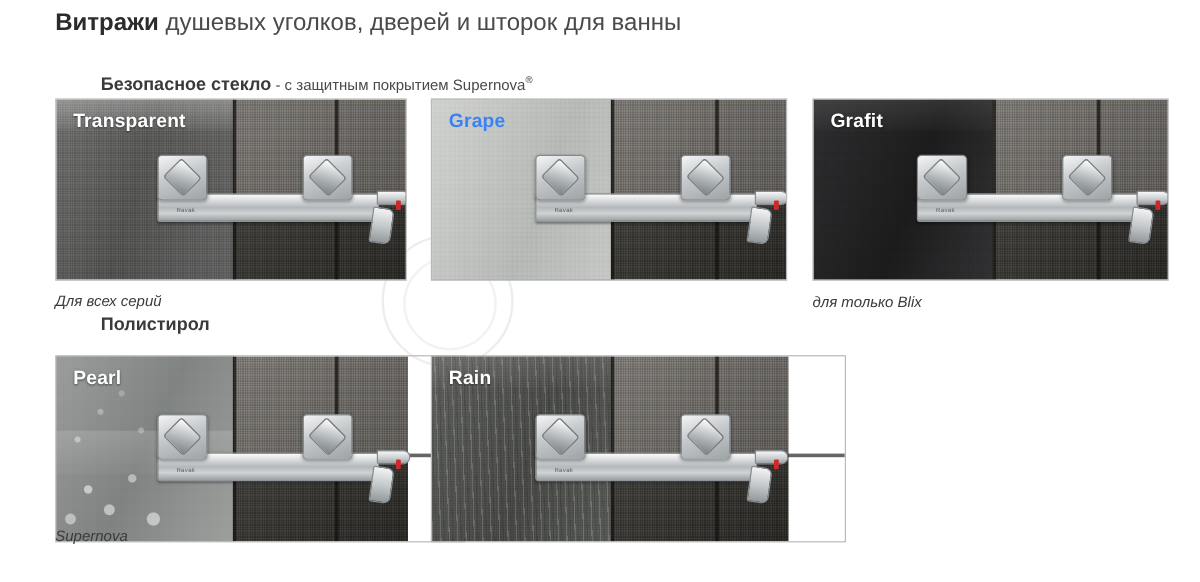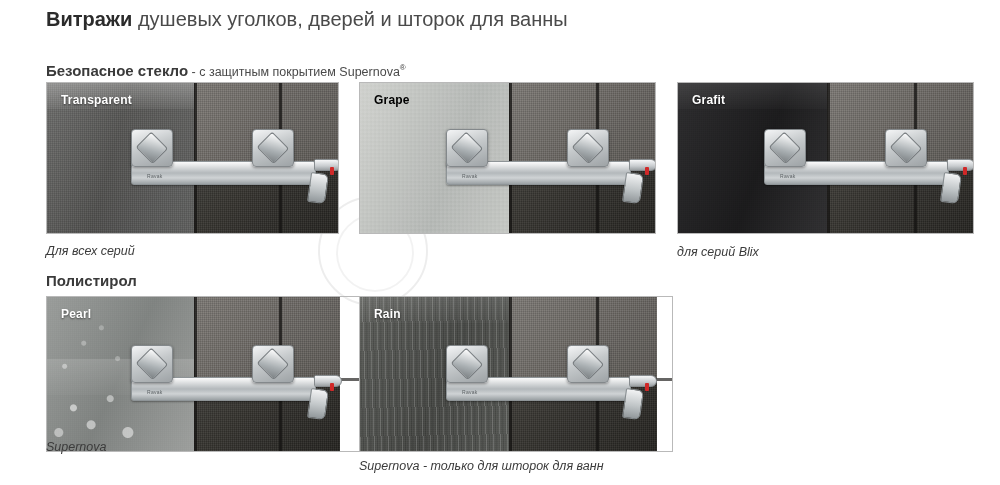--- a/index.html
+++ b/index.html
@@ -32,57 +32,57 @@
   .title .rest { font-weight: normal; color: #4a4a4a; }
 
   
   .sec-head {
     position: absolute;
     left: 46px;
     font-size: 15px;
     color: #3a3a3a;
     white-space: nowrap;
   }
-  .sec-head .strong { font-weight: bold; }
+  .sec-head .strong { font-weight: bold; margin-left: 38px; }
   .sec-head .sub { font-size: 12.5px; color: #4a4a4a; font-weight: normal; }
   .sec-head .sup { font-size: 8px; vertical-align: super; }
   #sec-glass { top: 62px; }
-  #sec-poly  { top: 272px; }
+  #sec-poly  { top: 262px; }
 
   
   .card {
     position: absolute;
     overflow: hidden;
     border: 1px solid #b9b9b9;
   }
   .card-label {
     position: absolute;
     left: 14px;
     top: 10px;
     color: #ffffff;
     font-weight: bold;
-    font-size: 12px;
+    font-size: 16px;
     z-index: 9;
     text-shadow: 0 1px 2px rgba(0,0,0,.55);
     letter-spacing: .2px;
   }
   .caption {
     position: absolute;
     font-style: italic;
     font-size: 12.5px;
     color: #3b3b3b;
     white-space: nowrap;
   }
 
   
   #card-transparent { left: 46px;  top: 82px;  width: 293px; height: 152px; }
   #card-grape       { left: 359px; top: 82px;  width: 297px; height: 152px; }
   #card-grafit      { left: 677px; top: 82px;  width: 297px; height: 152px; }
   #card-pearl       { left: 46px;  top: 296px; width: 342px; height: 156px; }
-  #card-rain        { left: 359px; top: 296px; width: 314px; height: 156px; }
+  #card-rain        { left: 359px; top: 296px; width: 346px; height: 156px; }
 
   #cap-transparent { left: 46px;  top: 244px; }
   #cap-grape       { left: 359px; top: 245px; }
   #cap-grafit      { left: 677px; top: 245px; }
   #cap-pearl       { left: 46px;  top: 440px; }
   #cap-rain        { left: 359px; top: 459px; }
 
   
   .wall {
     position: absolute;
@@ -307,21 +307,21 @@
     <div class="faucet">
       <div class="bar" style="left:86px; top:78px;  width:185px; height:24px;"></div>
       <div class="valve" style="left:86px; top:46px;  width:42px;  height:38px;"></div>
       <div class="valve" style="left:207px;top:46px;  width:42px;  height:38px;"></div>
       <div class="handle-knob" style="left:269px; top:76px; width:28px; height:12px;"></div>
       <div class="spout" style="left:264px; top:90px; width:18px; height:30px; transform:rotate(8deg);"></div>
       <div class="red-dot" style="left:285px; top:84px;"></div>
       <div class="brand-tag" style="left:102px; top:90px;">Ravak</div>
     </div>
 
-    <div class="card-label" style="color:#000000; text-shadow:none;">Grape</div>
+    <div class="card-label" style="color:#3b82f6; text-shadow:none;">Grape</div>
   </div>
 
   <div class="card" id="card-grafit">
     <div class="wall">
       <div class="tile tex-dark" style="left:0;   top:0;   width:150px; height:150px;"></div>
       <div class="tile tex-mid" style="left:150px;top:0;   width:147px; height:80px;"></div>
       <div class="tile tex-darker" style="left:150px;top:80px;width:147px; height:70px;"></div>
       <div class="grout-v" style="left:149px;"></div>
       <div class="grout-v" style="left:236px;"></div>
       <div class="grout-h" style="top:79px; left:149px; right:0;"></div>
@@ -334,21 +334,21 @@
       <div class="valve" style="left:86px; top:46px;  width:42px;  height:38px;"></div>
       <div class="valve" style="left:207px;top:46px;  width:42px;  height:38px;"></div>
       <div class="handle-knob" style="left:269px; top:76px; width:28px; height:12px;"></div>
       <div class="spout" style="left:264px; top:90px; width:18px; height:30px; transform:rotate(8deg);"></div>
       <div class="red-dot" style="left:285px; top:84px;"></div>
       <div class="brand-tag" style="left:102px; top:90px;">Ravak</div>
     </div>
 
     <div class="card-label">Grafit</div>
   </div>
-  <div class="caption" id="cap-grafit">для серий Blix</div>
+  <div class="caption" id="cap-grafit">для только Blix</div>
 
   <div class="card" id="card-pearl">
     <div class="wall">
       <div class="tile tex-dark" style="left:0;   top:0;   width:148px; height:154px;"></div>
       <div class="tile tex-mid" style="left:148px;top:0;   width:145px; height:82px;"></div>
       <div class="tile tex-darker" style="left:148px;top:82px;width:145px; height:72px;"></div>
       <div class="grout-v" style="left:147px;"></div>
       <div class="grout-v" style="left:232px;"></div>
       <div class="grout-h" style="top:81px; left:147px; right:0;"></div>
     </div>
@@ -386,15 +386,14 @@
       <div class="valve" style="left:86px; top:48px;  width:42px;  height:38px;"></div>
       <div class="valve" style="left:207px;top:48px;  width:42px;  height:38px;"></div>
       <div class="handle-knob" style="left:269px; top:78px; width:28px; height:12px;"></div>
       <div class="spout" style="left:264px; top:92px; width:18px; height:30px; transform:rotate(8deg);"></div>
       <div class="red-dot" style="left:285px; top:86px;"></div>
       <div class="brand-tag" style="left:102px; top:92px;">Ravak</div>
     </div>
 
     <div class="card-label">Rain</div>
   </div>
-  <div class="caption" id="cap-rain">Supernova - только для шторок для ванн</div>
 
 </div>
 
 </body></html>

